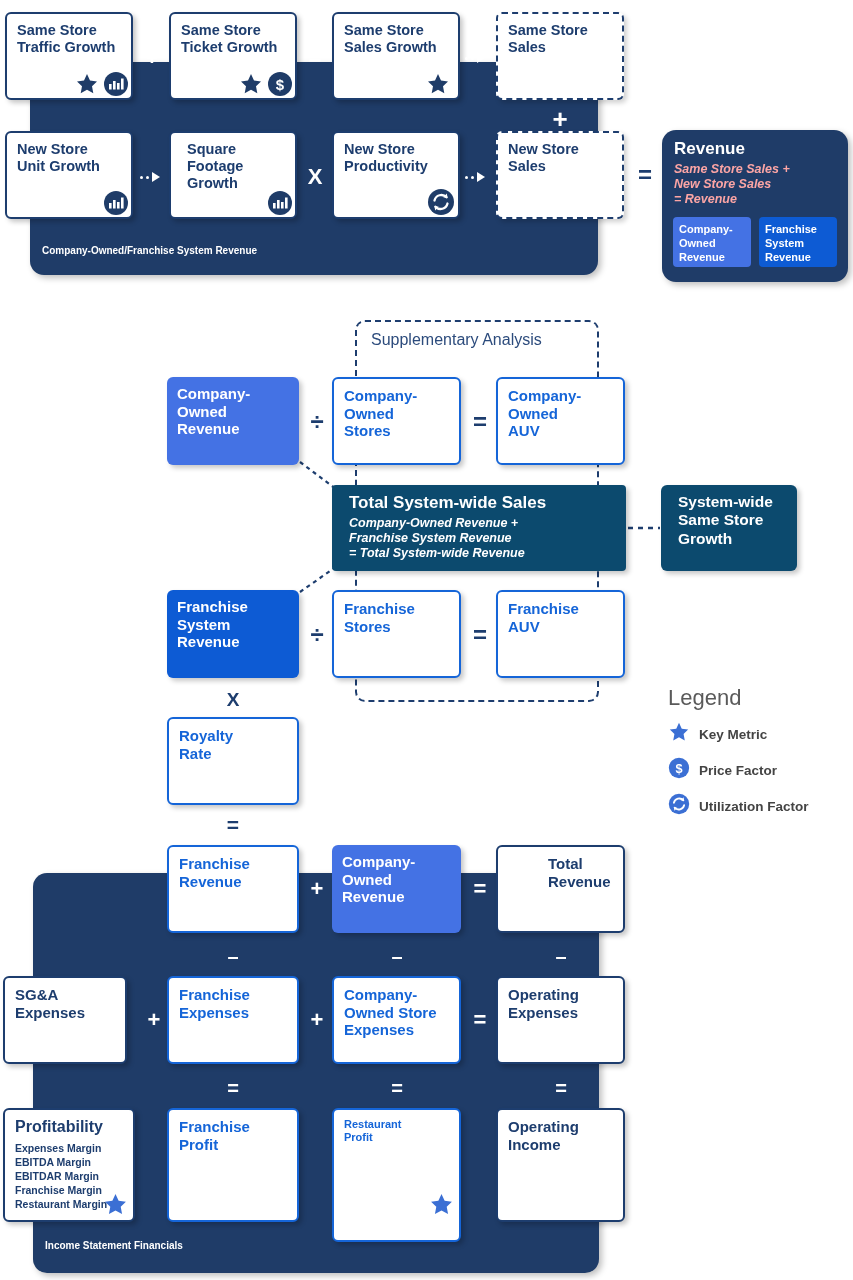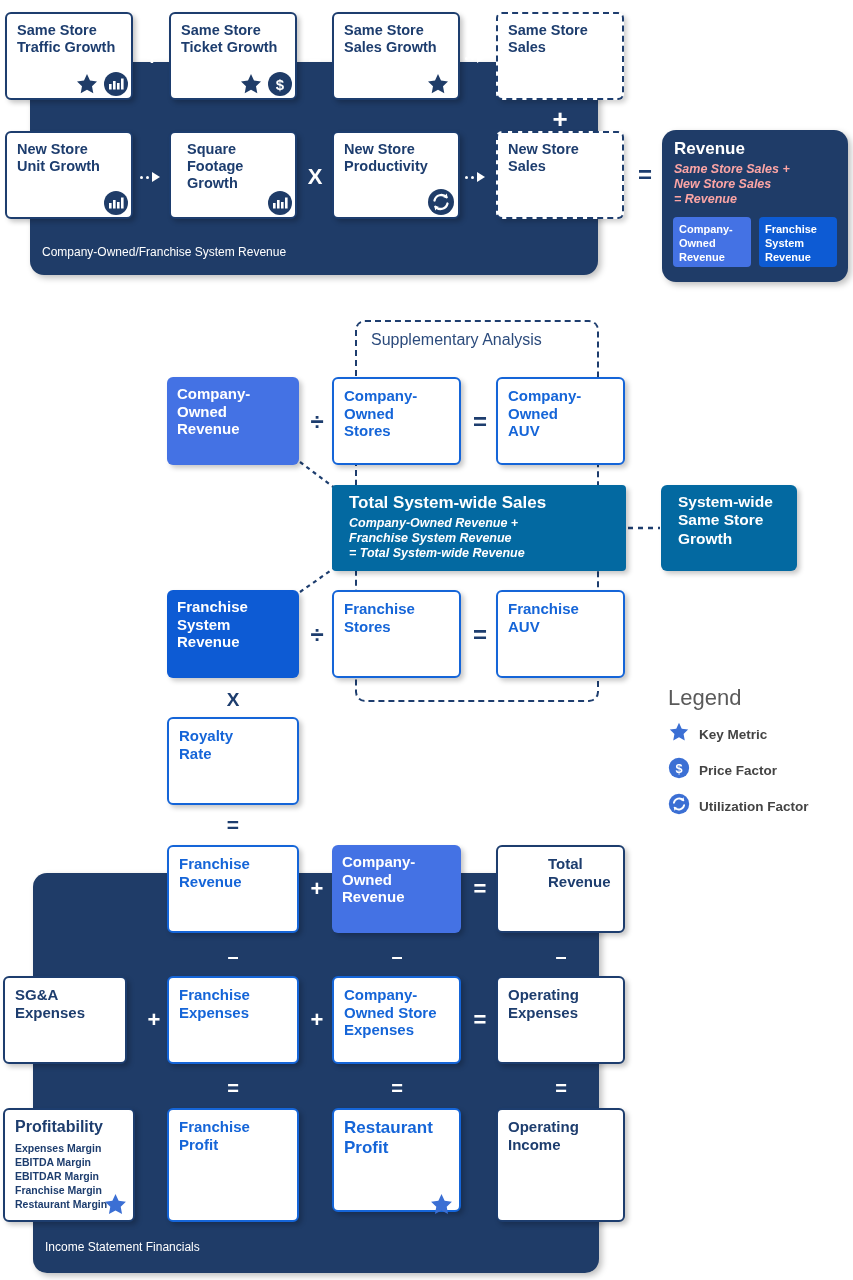--- a/index.html
+++ b/index.html
@@ -22,35 +22,35 @@
     font-weight: bold;
     font-size: 14.5px;
     box-shadow: 3px 3px 5px rgba(0,0,0,0.22);
     z-index: 5;
   }
   .box.navy   { border: 2px solid #1d3d6e; color: #1d3d6e; }
   .box.blue   { border: 2px solid #1565d8; color: #1565d8; }
   .box.dashed { border: 2.5px dashed #1d3d6e; color: #1d3d6e; background:#fff; box-shadow: 3px 3px 5px rgba(0,0,0,0.18); }
   .box.solidblue  { background: #4472e4; border: none; color: #ffffff; }
   .box.solidblue2 { background: #0d5bd4; border: none; color: #ffffff; }
-  .box.solidnavy  { background: #0369a1; border: none; color: #ffffff; padding-left: 17px; }
+  .box.solidnavy  { background: #0c4a6e; border: none; color: #ffffff; padding-left: 17px; }
 
   
   .group {
     position: absolute;
     background: #1f3c68;
     border-radius: 14px;
     z-index: 1;
     box-shadow: 3px 3px 6px rgba(0,0,0,0.25);
   }
   .group-label {
     position: absolute;
     color: #ffffff;
-    font-size: 12px;
-    font-weight: normal;
+    font-size: 10px;
+    font-weight: bold;
     z-index: 6;
     white-space: nowrap;
   }
 
   
   .op {
     position: absolute;
     font-weight: bold;
     z-index: 7;
     text-align: center;
@@ -420,21 +420,21 @@
           <path d="M12 2l3 6.5 7 .9-5 4.8 1.3 7L12 17.8 5.7 21.2 7 14.2 2 9.4l7-.9z" fill="#3b6fd4"></path>
         </svg>
     </span>
   </div>
 
   <div class="box blue" style="left:167px; top:1108px; width:132px; height:114px; font-size:15px;">
     <div style="white-space:pre-line;">Franchise
 Profit</div>
   </div>
 
-  <div class="box blue" style="left:332px; top:1108px; width:129px; height:104px; font-size:17px;">
+  <div class="box blue" style="left:332px; top:1108px; width:129px; height:134px; font-size:11px;">
     <div style="white-space:pre-line;">Restaurant
 Profit</div>
     <span class="icon" style="left:95px; top:82px;">
       <svg width="25" height="25" viewBox="0 0 24 24">
           <path d="M12 2l3 6.5 7 .9-5 4.8 1.3 7L12 17.8 5.7 21.2 7 14.2 2 9.4l7-.9z" fill="#3b6fd4"></path>
         </svg>
     </span>
   </div>
 
   <div class="box navy" style="left:496px; top:1108px; width:129px; height:114px; font-size:15px;">

